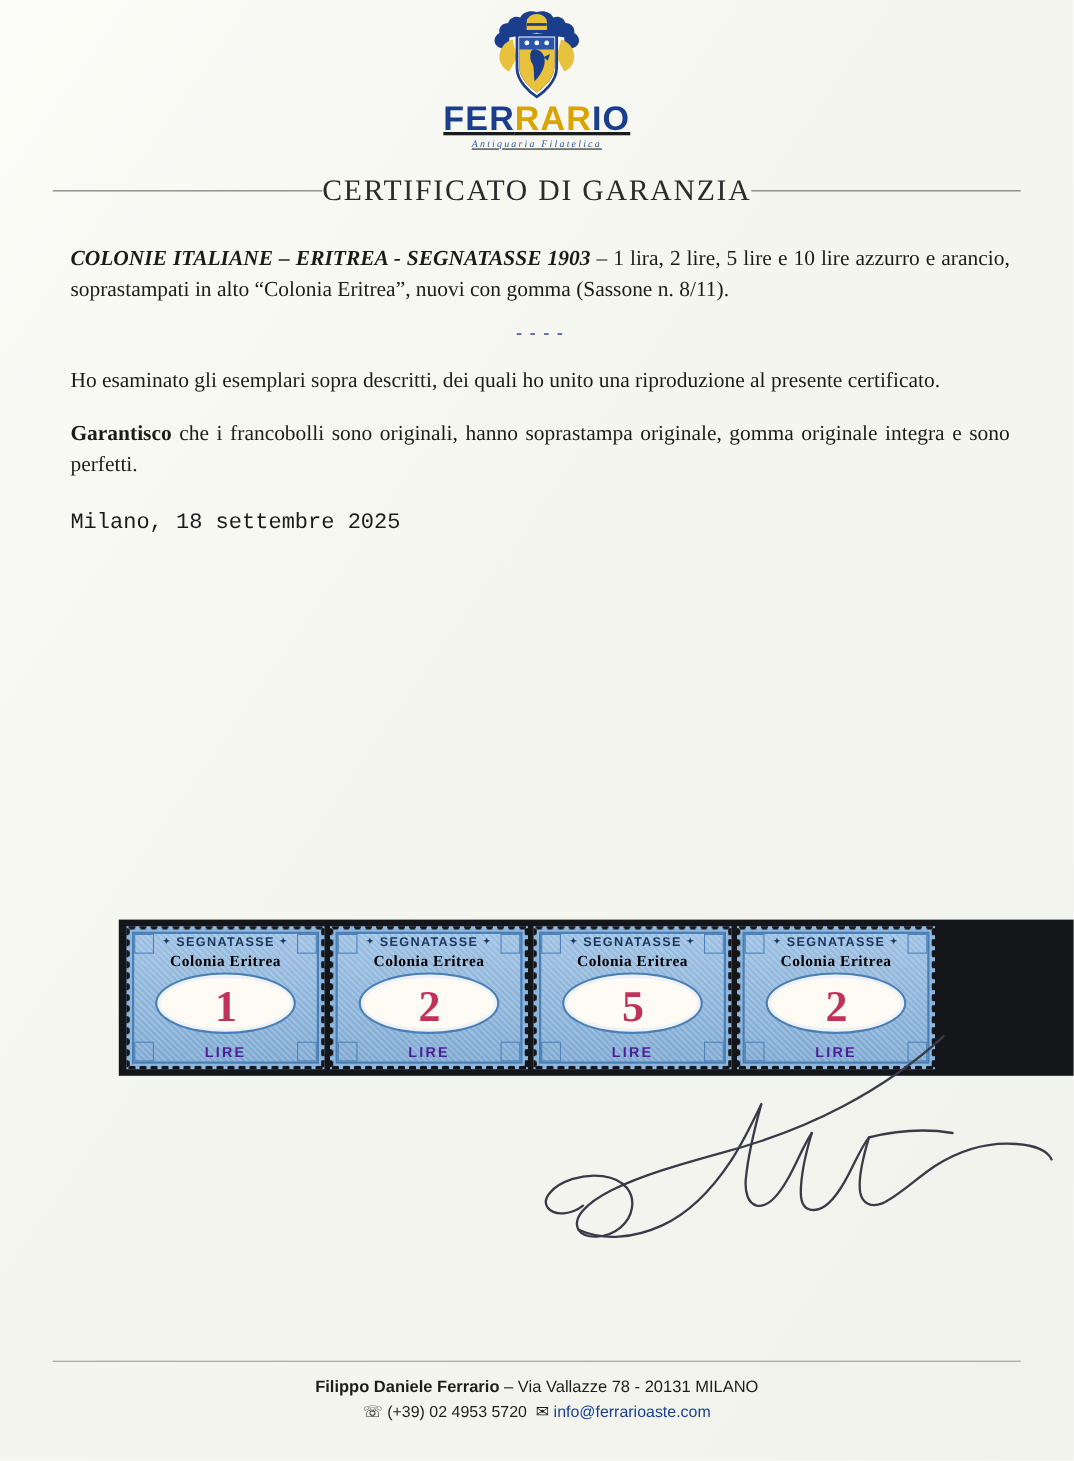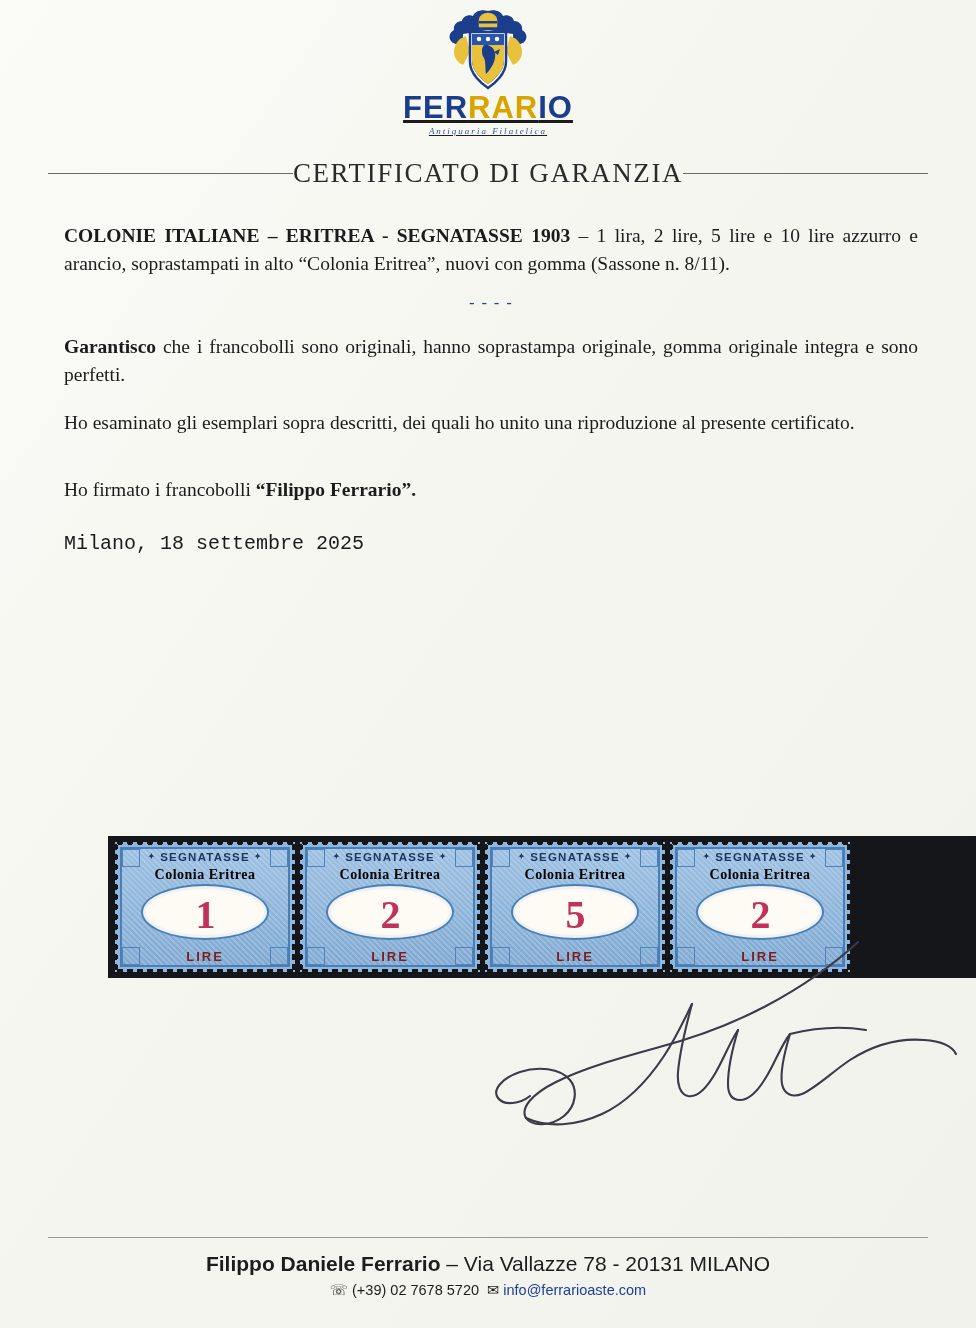--- a/index.html
+++ b/index.html
@@ -83,21 +83,21 @@
     left: 64px;
     width: 854px;
   }
   p {
     margin: 0;
     font-size: 19.5px;
     line-height: 1.42;
     text-align: justify;
   }
   .lead { text-align: justify; }
-  .lead b { font-weight: bold; }
+  .lead b { font-weight: bold; font-style: italic; }
   .dashes {
     text-align: center;
     color: #2a3f8f;
     font-family: "Liberation Sans", sans-serif;
     font-size: 17px;
     letter-spacing: 1px;
     margin: 16px 0 20px 0;
   }
   .para { margin-bottom: 20px; }
   .sig-line {
@@ -195,21 +195,21 @@
     letter-spacing: -1px;
   }
   .stamp .bottom-label {
     position: absolute;
     bottom: 8px; left: 0; right: 0;
     text-align: center;
     font-family: "Liberation Sans", sans-serif;
     font-size: 13px;
     font-weight: bold;
     letter-spacing: 2px;
-    color: #7f1d1d;
+    color: #4c1d95;
   }
   .stamp .corner {
     position: absolute;
     width: 16px; height: 16px;
     border: 1px solid #4e82b8;
   }
   .stamp .c1 { top: 7px; left: 7px; }
   .stamp .c2 { top: 7px; right: 7px; }
   .stamp .c3 { bottom: 7px; left: 7px; }
   .stamp .c4 { bottom: 7px; right: 7px; }
@@ -231,21 +231,21 @@
     background: #9a9a9a;
   }
   .footer {
     position: absolute;
     left: 0; right: 0;
     top: 1252px;
     text-align: center;
     font-family: "Liberation Sans", sans-serif;
     color: #1d1d1d;
   }
-  .footer .l1 { font-size: 21px; }
+  .footer .l1 { font-size: 15px; }
   .footer .l1 b { font-weight: bold; }
   .footer .l2 { font-size: 14.5px; margin-top: 6px; }
   .footer .l2 .mail { color: #1a3f94; }
 </style>
 </head>
 <body>
 
 <div class="page">
 
   <div class="logo-block">
@@ -284,29 +284,26 @@
     <div class="rule"></div>
   </div>
 
   <div class="body-wrap">
     <p class="lead">
       <b>COLONIE ITALIANE – ERITREA - SEGNATASSE 1903</b><span> – 1 lira, 2 lire, 5 lire e 10 lire azzurro e arancio, soprastampati in alto “Colonia Eritrea”, nuovi con gomma (Sassone n. 8/11).</span>
     </p>
 
     <div class="dashes">- - - -</div>
 
+    <p class="para">Ho esaminato gli esemplari sopra descritti, dei quali ho unito una riproduzione al presente certificato.</p>
+
     <p class="para">
       <b>Garantisco</b><span> che i francobolli sono originali, hanno soprastampa originale, gomma originale integra e sono perfetti.</span>
     </p>
 
-    <p class="para">Ho esaminato gli esemplari sopra descritti, dei quali ho unito una riproduzione al presente certificato.</p>
-
-    <p class="sig-line">
-      <span>Ho firmato i francobolli </span><b>“Filippo Ferrario”.</b>
-    </p>
 
     <p class="place-date">Milano, 18 settembre 2025</p>
   </div>
 
   <div class="strip">
 
     <div class="stamp">
       <div class="frame"></div>
       <div class="corner c1"></div>
       <div class="corner c2"></div>
@@ -387,19 +384,19 @@
     </g>
   </svg>
 
   <div class="footer-rule"></div>
   <div class="footer">
     <div class="l1">
       <b>Filippo Daniele Ferrario</b><span> – Via Vallazze 78 - 20131 MILANO</span>
     </div>
     <div class="l2">
       <span>☏</span>
-      <span>(+39) 02 7678 5720</span>
+      <span>(+39) 02 4953 5720</span>
       &nbsp;<span>✉</span>
       <span class="mail">info@ferrarioaste.com</span>
     </div>
   </div>
 
 </div>
 
 </body></html>

